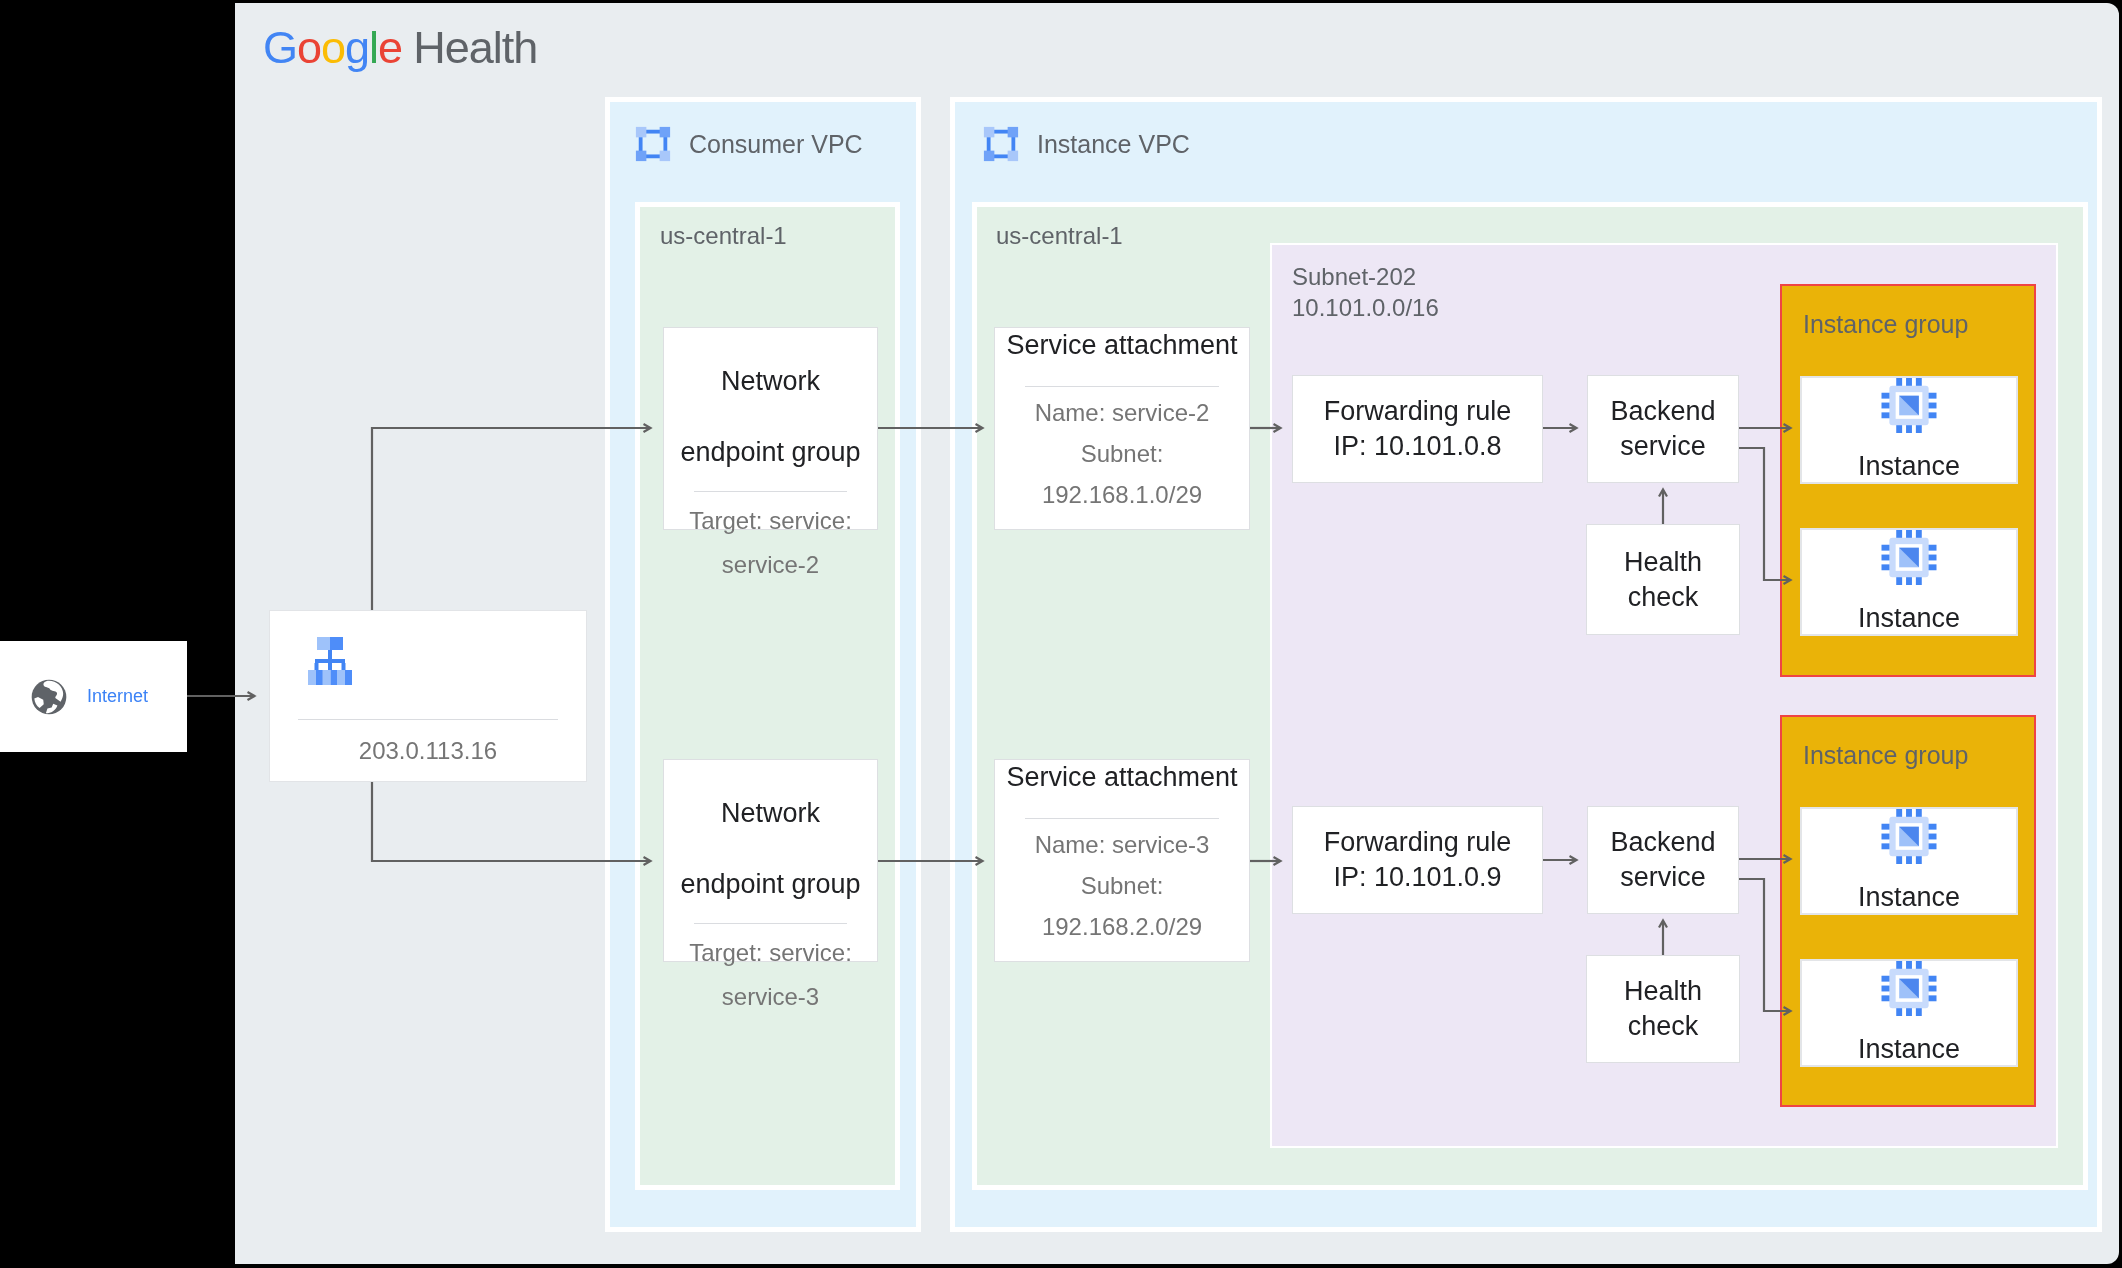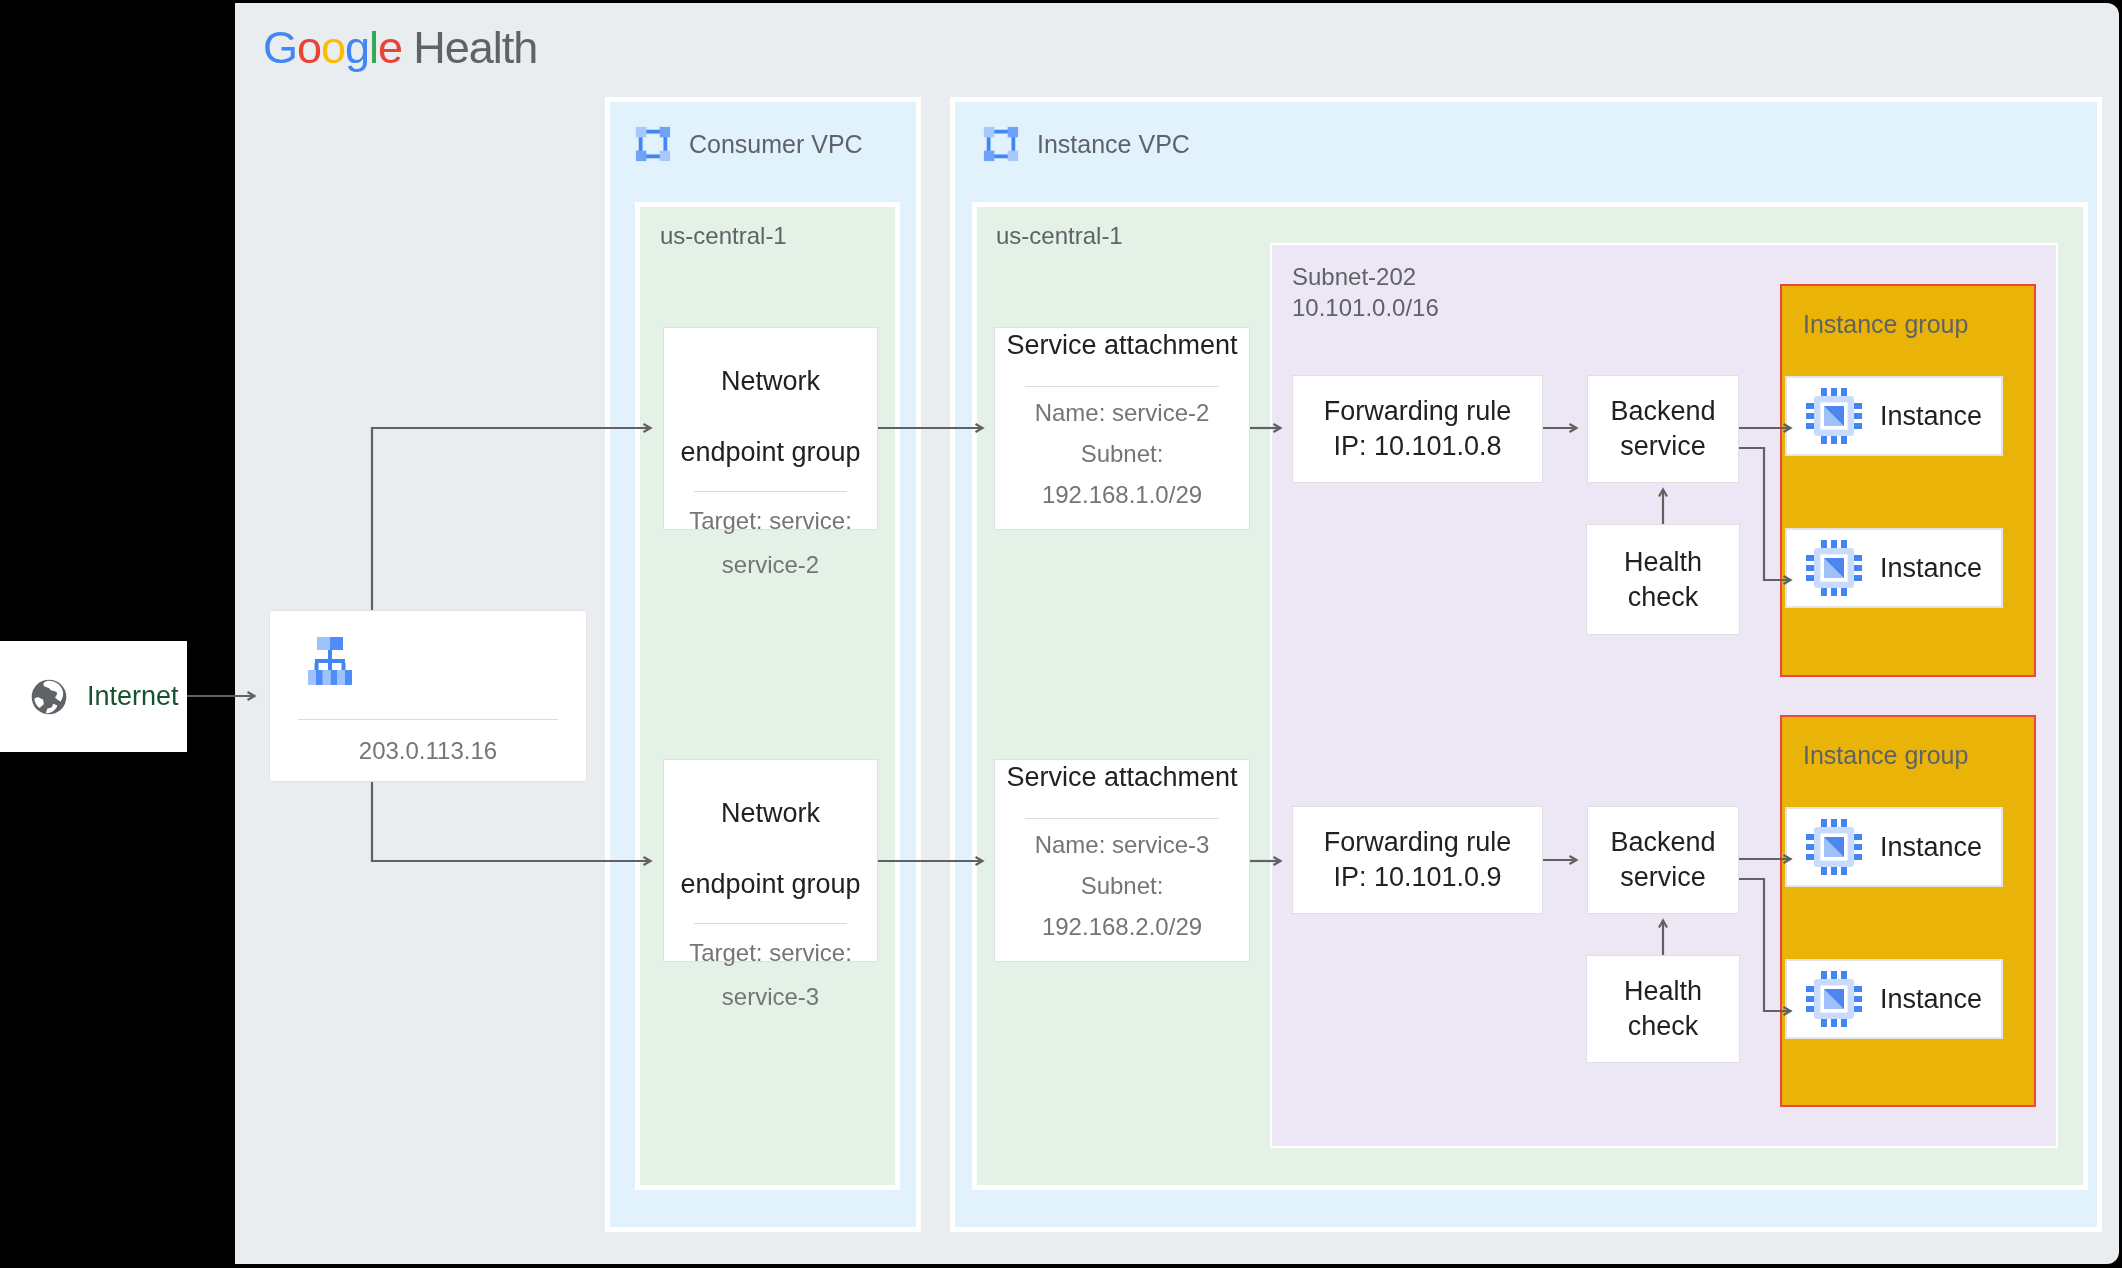--- a/index.html
+++ b/index.html
@@ -39,27 +39,27 @@
   
   .lb{position:absolute;left:269px;top:610px;width:318px;height:172px;background:#fff;
     border:1px solid #E2E4E7;box-sizing:border-box;}
   .lb-icon{position:absolute;left:36px;top:26px;}
   .lb-title{position:absolute;left:106px;top:24px;text-align:left;font-size:26px;
     line-height:35px;color:#202124;white-space:nowrap;}
   .lb-divider{position:absolute;left:28px;right:28px;top:108px;height:1px;background:#DADCE0;}
   .lb-ip{position:absolute;left:0;right:0;top:126px;text-align:center;font-size:24px;color:#757575;}
   .internet{position:absolute;left:0;top:641px;width:187px;height:111px;background:#fff;
     display:flex;align-items:center;gap:17px;padding-left:28px;box-sizing:border-box;}
-  .internet-label{font-size:27px;color:#14532d;text-align:center;}
+  .internet-label{font-size:18px;color:#3b82f6;text-align:center;}
   
   .ig{position:absolute;background:#eab308;border:2px solid #ef4444;box-sizing:border-box;}
   .ig-label{position:absolute;left:21px;top:24px;font-size:25px;color:#5F6368;white-space:nowrap;}
-  .instance{position:absolute;left:3px;width:218px;height:80px;background:#fff;
+  .instance{position:absolute;left:18px;width:218px;height:108px;background:#fff;
     border:2px solid #E3E5E8;box-sizing:border-box;display:flex;align-items:center;
-    justify-content:center;gap:18px;}
+    justify-content:center;gap:18px;flex-direction:column;}
   .instance-label{font-size:27px;color:#202124;}
   .inst-row1{top:90px;}
   .inst-row2{top:242px;}
   
   .wires{position:absolute;left:0;top:0;pointer-events:none;}
   .wires path{stroke:#616161;stroke-width:2.2;fill:none;}
 </style>
 </head>
 <body>
 

